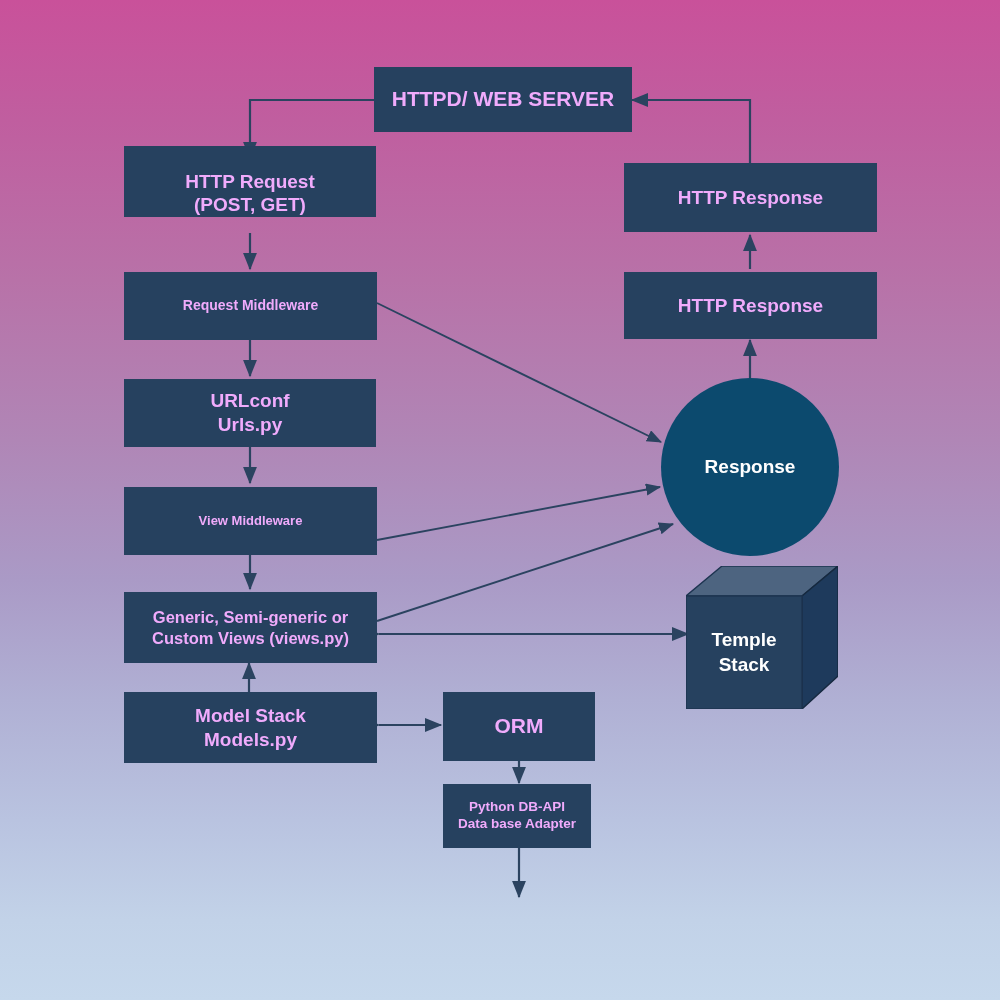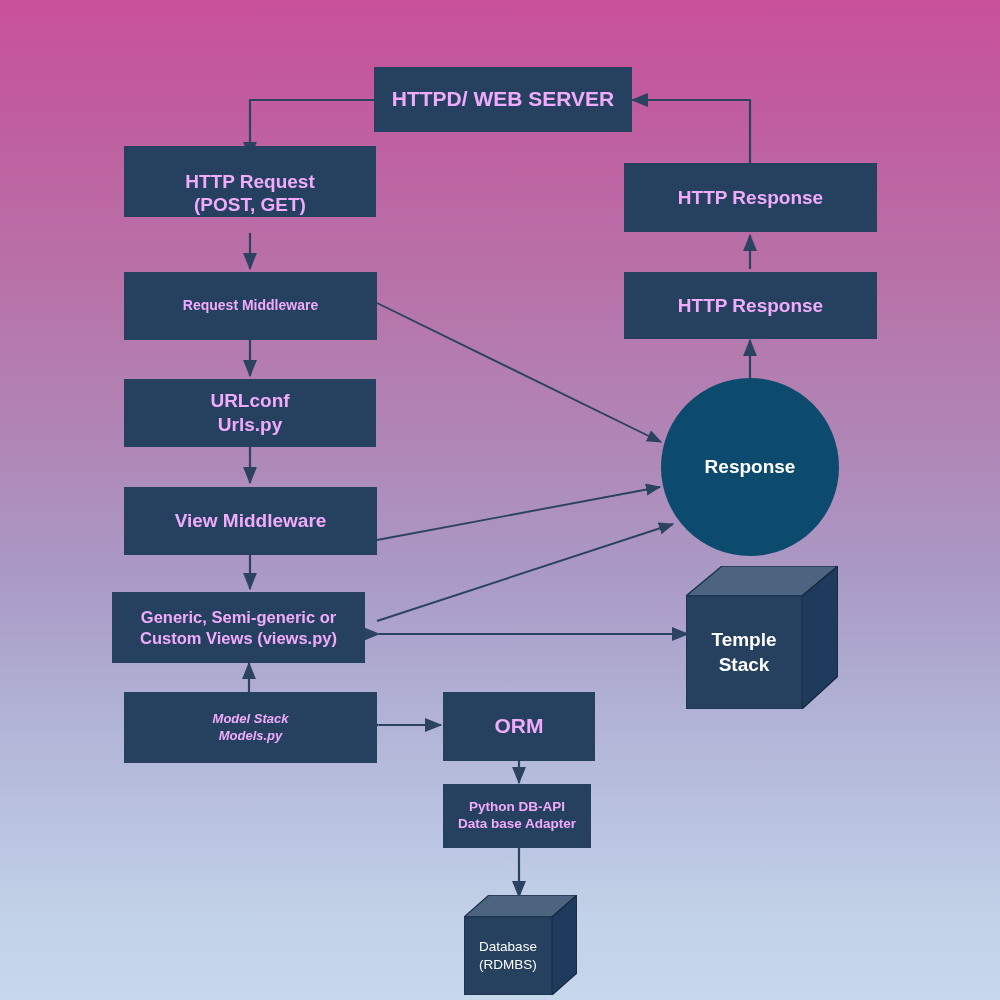--- a/index.html
+++ b/index.html
@@ -173,30 +173,30 @@
 
   <div class="node" style="left:124px; top:272px; width:253px; height:68px; font-size:14px;">
     <span class="lines">Request Middleware</span>
   </div>
 
   <div class="node" style="left:124px; top:379px; width:252px; height:68px; font-size:19px;align-items:center;">
     <span class="lines">URLconf
 Urls.py</span>
   </div>
 
-  <div class="node" style="left:124px; top:487px; width:253px; height:68px; font-size:19px;">
+  <div class="node" style="left:124px; top:487px; width:253px; height:68px; font-size:13px;">
     <span class="lines">View Middleware</span>
   </div>
 
-  <div class="node" style="left:112px; top:592px; width:253px; height:71px; font-size:16.5px;">
+  <div class="node" style="left:124px; top:592px; width:253px; height:71px; font-size:16.5px;">
     <span class="lines">Generic,  Semi-generic or
 Custom  Views (views.py)</span>
   </div>
 
-  <div class="node" style="left:124px; top:692px; width:253px; height:71px; font-size:13px;font-style:italic;">
+  <div class="node" style="left:124px; top:692px; width:253px; height:71px; font-size:19px;">
     <span class="lines">Model Stack
 Models.py</span>
   </div>
 
   <div class="node" style="left:624px; top:163px; width:253px; height:69px; font-size:19px;">
     <span class="lines">HTTP Response</span>
   </div>
 
   <div class="node" style="left:624px; top:272px; width:253px; height:67px; font-size:19px;">
     <span class="lines">HTTP Response</span>
@@ -218,23 +218,14 @@
 
   <div class="node" style="left:443px; top:692px; width:152px; height:69px; font-size:21px;">
     <span class="lines">ORM</span>
   </div>
 
   <div class="node" style="left:443px; top:784px; width:148px; height:64px; font-size:13.5px;">
     <span class="lines">Python DB-API
 Data base Adapter</span>
   </div>
 
-  <div class="cube" style="left:464px; top:895px; width:113px; height:100px;">
-    <svg width="113" height="100" viewBox="0 0 113 100" xmlns="http://www.w3.org/2000/svg">
-      <polygon points="0,22 25,0 113,0 88,22" fill="#4d6480" stroke="#1d3450" stroke-width="1.3"></polygon>
-      <polygon points="88,22 113,0 113,78 88,100" fill="#1e3a5c" stroke="#16293f" stroke-width="1.3"></polygon>
-      <rect x="0" y="22" width="88" height="78" fill="#26415f" stroke="#1d3450" stroke-width="1.3"></rect>
-    </svg>
-    <div class="cube-label" style="left:0px; top:22px; width:88px; height:78px; font-size:13.5px; font-weight:normal;">Database
-(RDMBS)</div>
-  </div>
 
 </div>
 
 </body></html>

